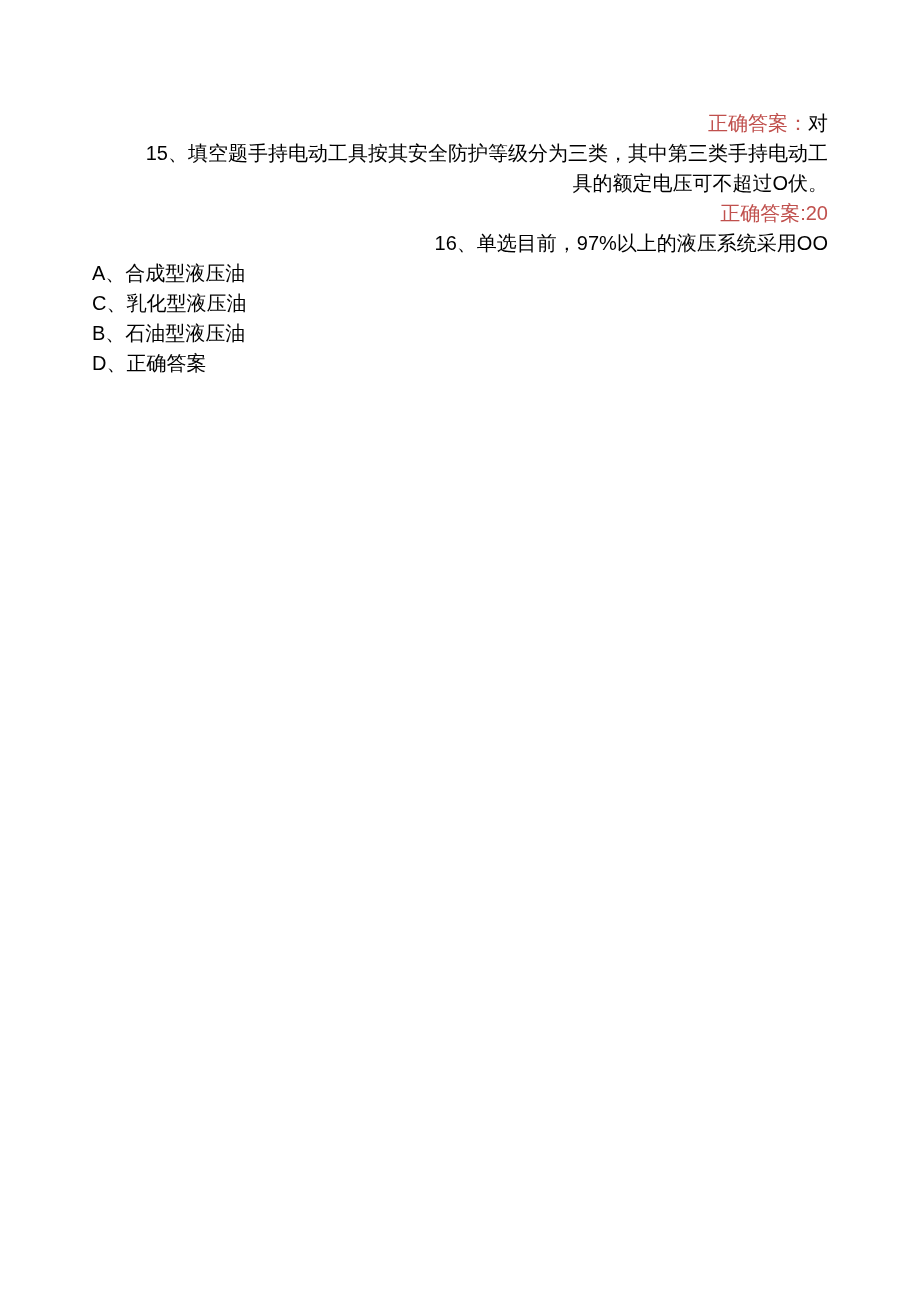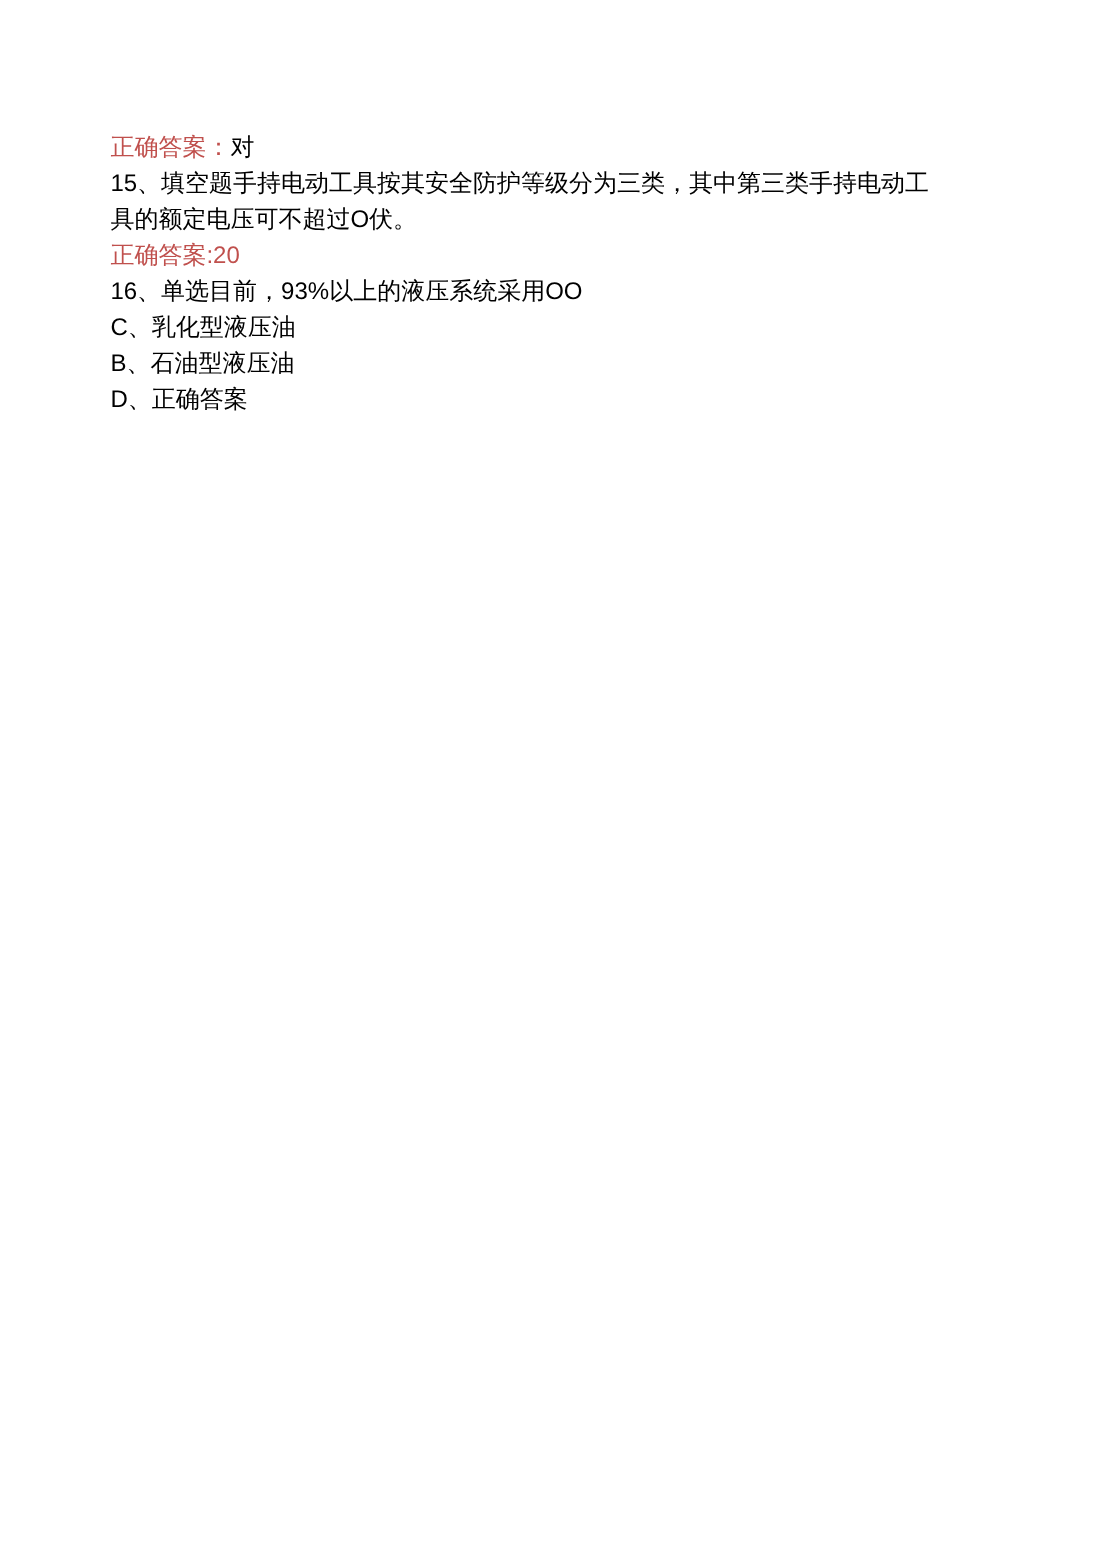--- a/index.html
+++ b/index.html
@@ -15,20 +15,21 @@
     padding: 108px 92px 0 92px;
     font-size: 20px;
     line-height: 30px;
     color: #000000;
   }
   .ans-label {
     color: #c0504d;
   }
   .q-line {
     color: #000000;
+    text-align: right;
   }
   .opt-line {
     color: #000000;
   }
 </style>
 </head>
 <body>
 
 <div class="page">
 
@@ -41,20 +42,21 @@
   </div>
   <div class="q-line">
     <span>具的额定电压可不超过O伏。</span>
   </div>
 
   <div class="q-line">
     <span class="ans-label">正确答案:</span><span class="ans-label">20</span>
   </div>
 
   <div class="q-line">
-    <span>16、</span><span>单选</span><span>目前，93%以上的液压系统采用OO</span>
+    <span>16、</span><span>单选</span><span>目前，97%以上的液压系统采用OO</span>
   </div>
 
+  <div class="opt-line">A、合成型液压油</div>
   <div class="opt-line">C、乳化型液压油</div>
   <div class="opt-line">B、石油型液压油</div>
   <div class="opt-line">D、正确答案</div>
 
 </div>
 
 </body></html>

